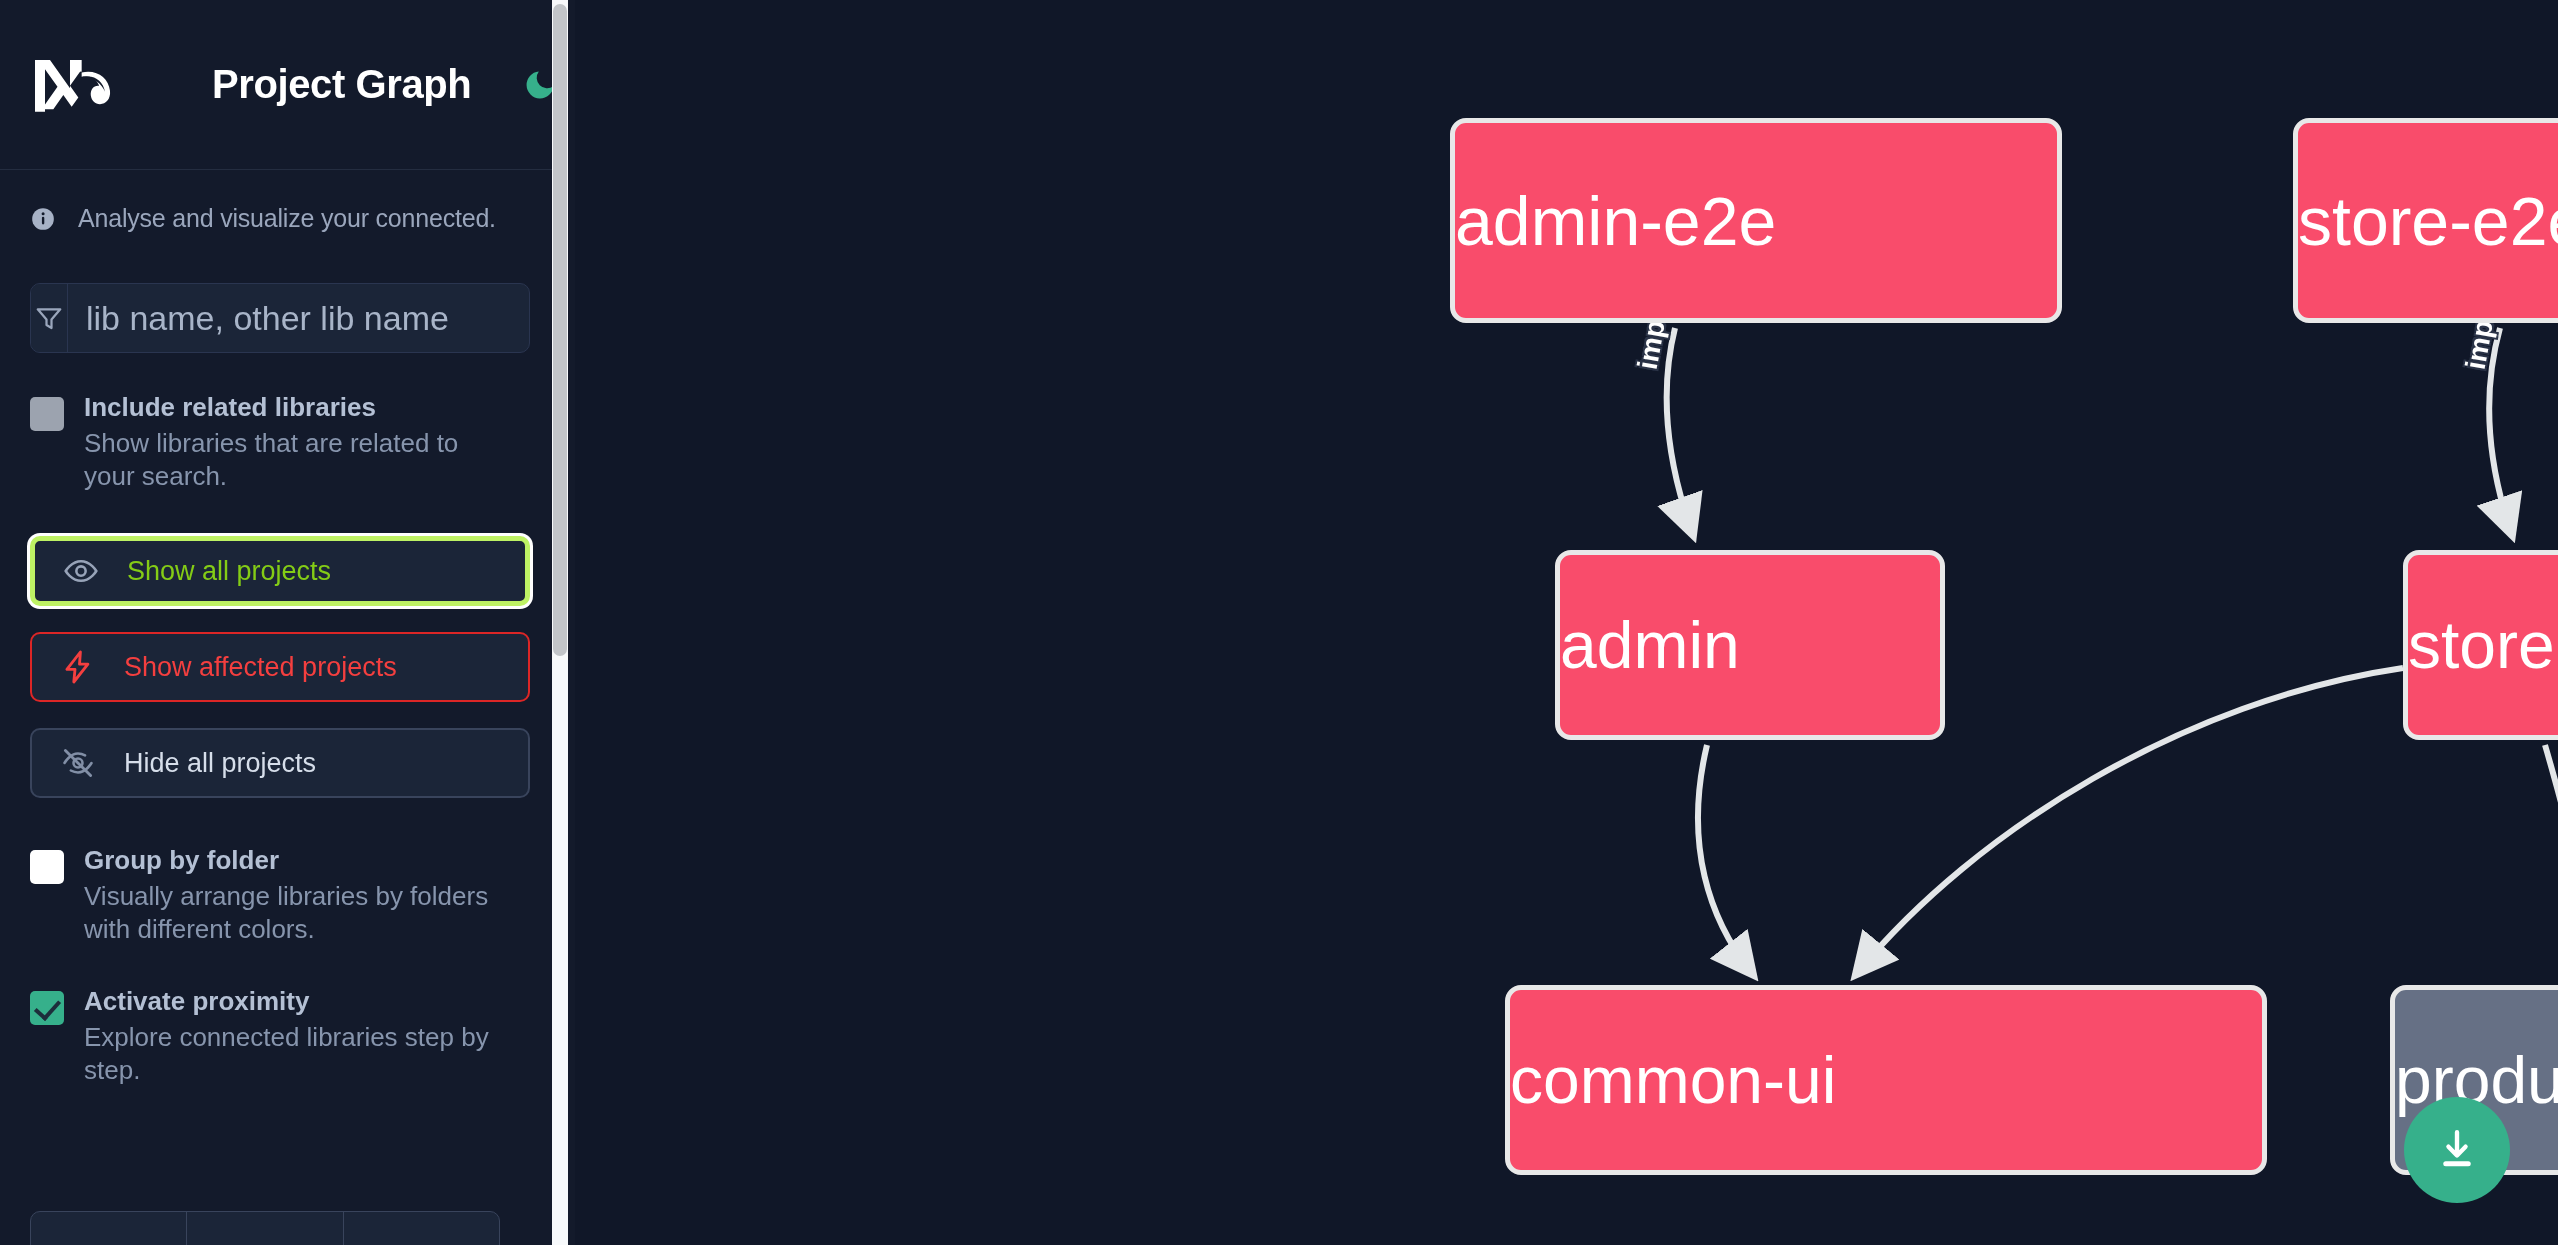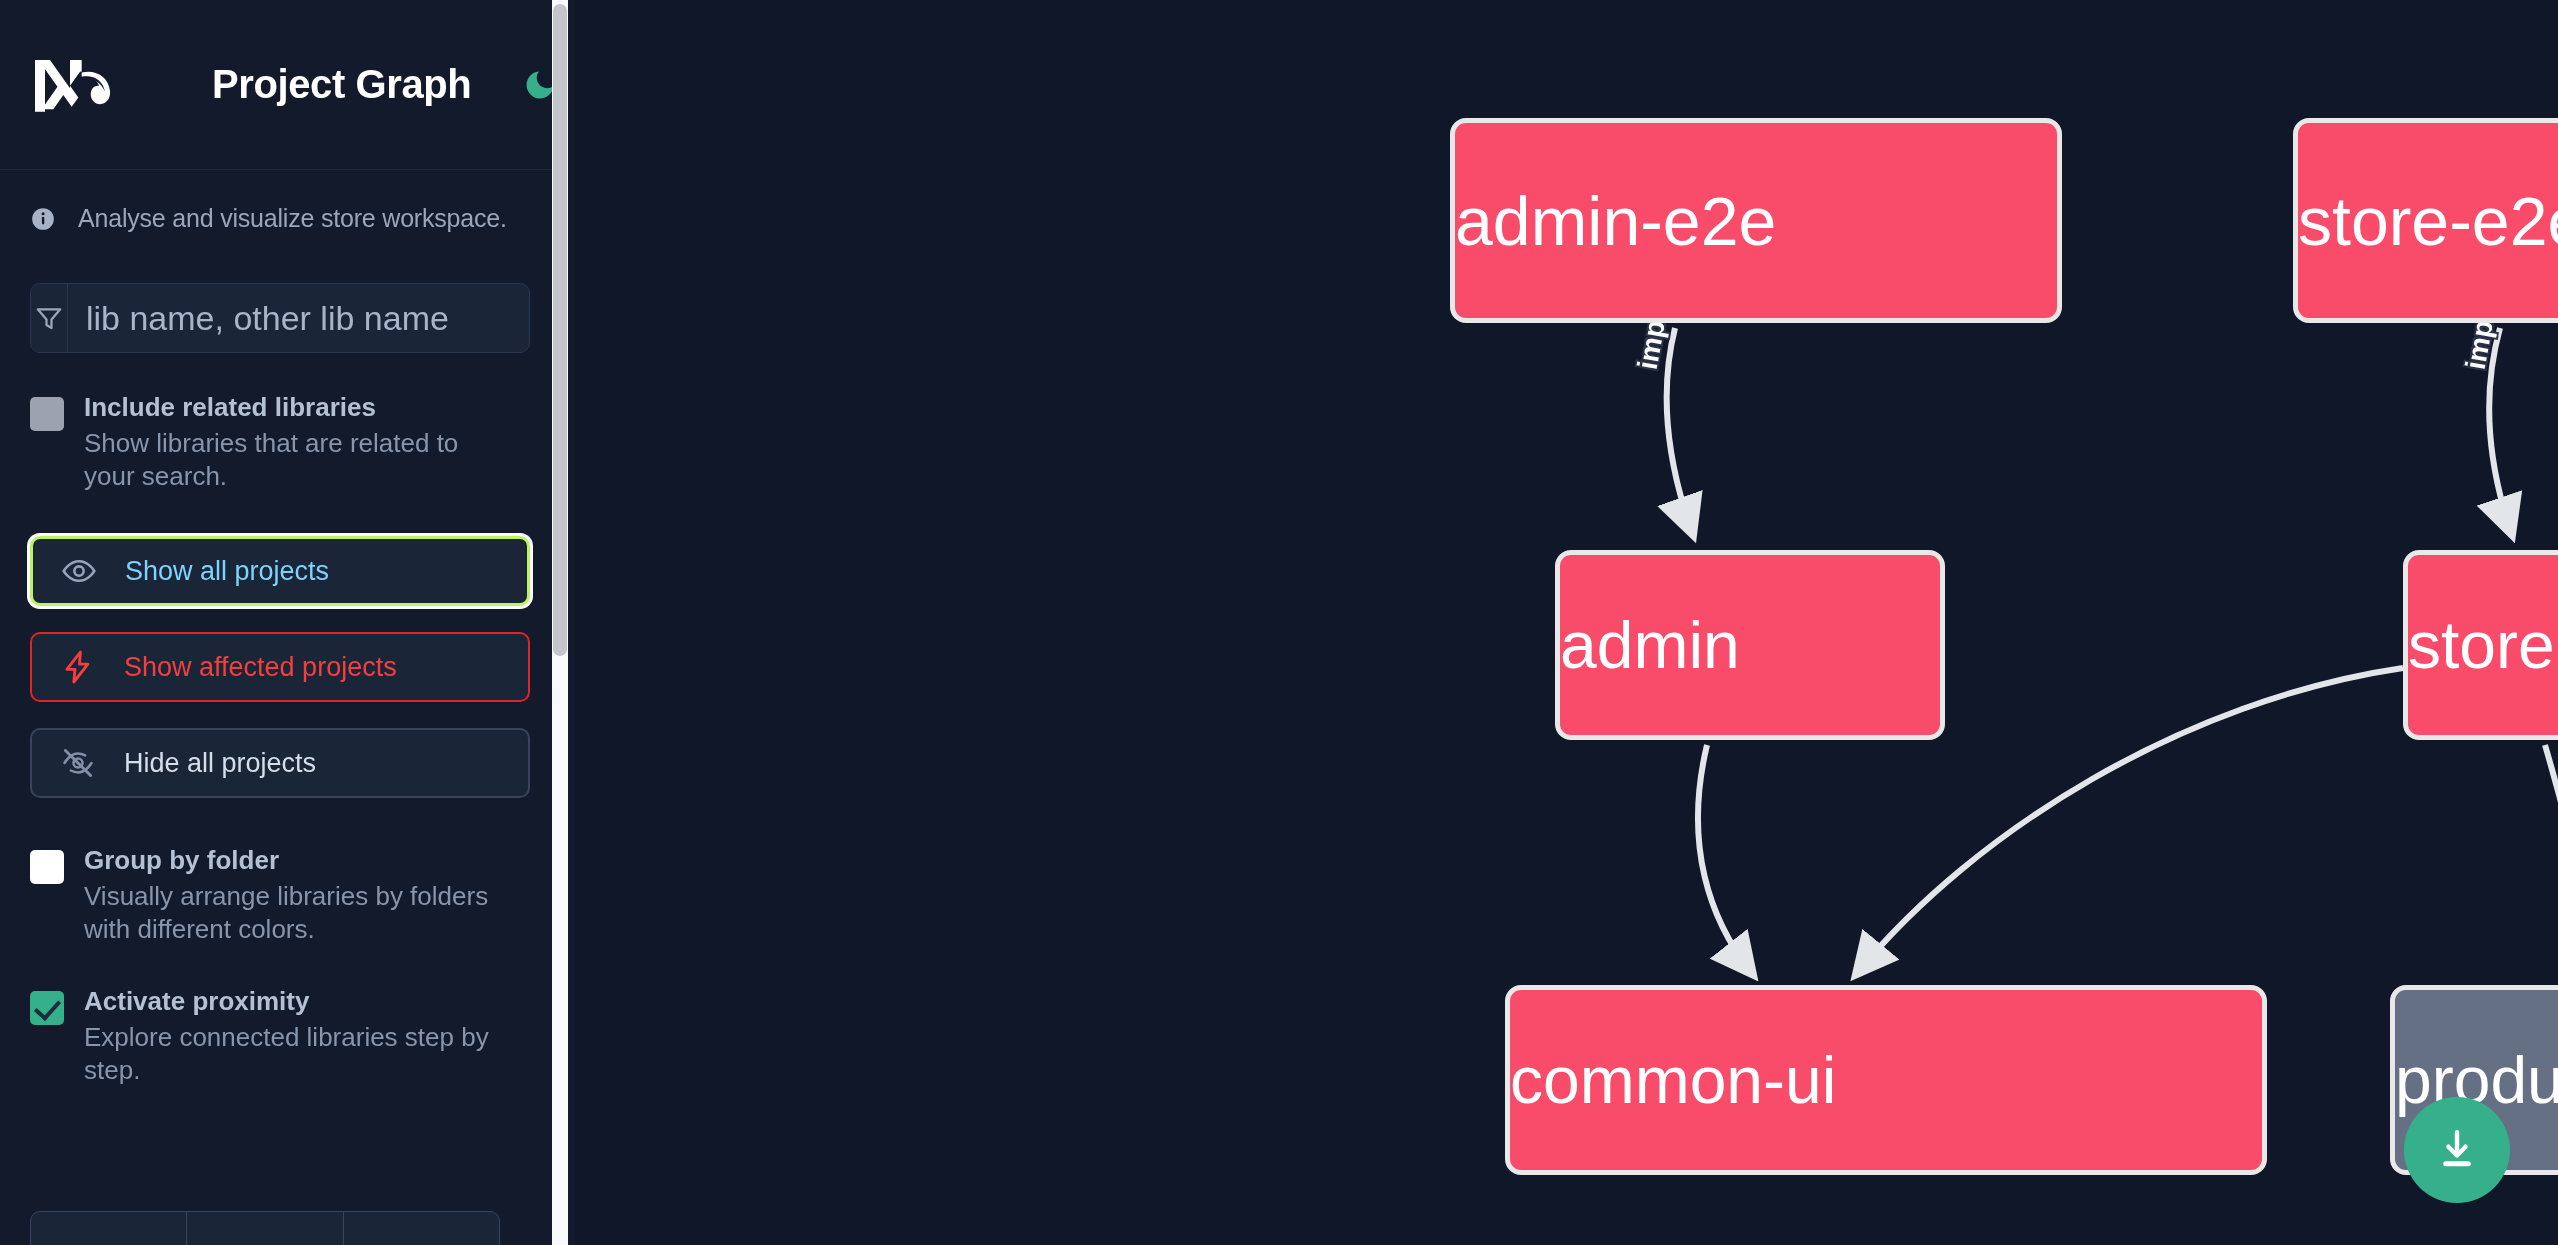--- a/index.html
+++ b/index.html
@@ -89,21 +89,21 @@
 
   .btn-list { margin: 44px 30px 0 30px; display: flex; flex-direction: column; gap: 26px; }
   .btn {
     height: 70px; border-radius: 10px;
     display: flex; align-items: center; padding-left: 26px;
     background: #1B2538; cursor: pointer;
     font-size: 27px; font-weight: 400;
   }
   .btn .bi { flex: 0 0 40px; width: 40px; height: 40px; display: flex; align-items: center; justify-content: center; }
   .btn .bl { margin-left: 26px; white-space: nowrap; }
-  .btn-show-all { border: 3px solid #bef264; box-shadow: 0 0 0 3px #FFFFFF; color: #7dd3fc; }
+  .btn-show-all { border: 5px solid #bef264; box-shadow: 0 0 0 3px #FFFFFF; color: #84cc16; }
   .btn-affected { border: 2px solid #DC2626; color: #F43F3F; }
   .btn-hide-all { border: 2px solid #39445C; color: #D6DEEA; }
 
   .sb-track {
     position: absolute; top: 0; right: 7px; width: 16px; height: 1245px;
     background: #F7F9FB; border-radius: 0;
   }
   .sb-thumb {
     position: absolute; top: 4px; left: 1px; width: 14px; height: 652px;
     background: #C2C5C9; border-radius: 7px;
@@ -177,21 +177,21 @@
       </div>
 
       <div class="info-row">
         <span class="info-icon">
           <svg width="26" height="26" viewBox="0 0 24 24">
             <circle cx="12" cy="12" r="10" fill="#A7B2C6"></circle>
             <rect x="11" y="10" width="2.2" height="7" rx="1" fill="#131A2B"></rect>
             <circle cx="12.1" cy="7.2" r="1.4" fill="#131A2B"></circle>
           </svg>
         </span>
-        <div class="info-text">Analyse and visualize store workspace.</div>
+        <div class="info-text">Analyse and visualize your connected.</div>
       </div>
 
       <div class="filter-wrap">
         <div class="filter-icon-box">
           <svg width="30" height="30" viewBox="0 0 24 24">
             <path d="M3 5h18l-7 8.2V20l-4-2.4v-4.4Z" fill="none" stroke="#9AA6BC" stroke-width="1.8" stroke-linejoin="round"></path>
           </svg>
         </div>
         <input class="filter-input" type="text" value="" placeholder="lib name, other lib name" style="">
       </div>

